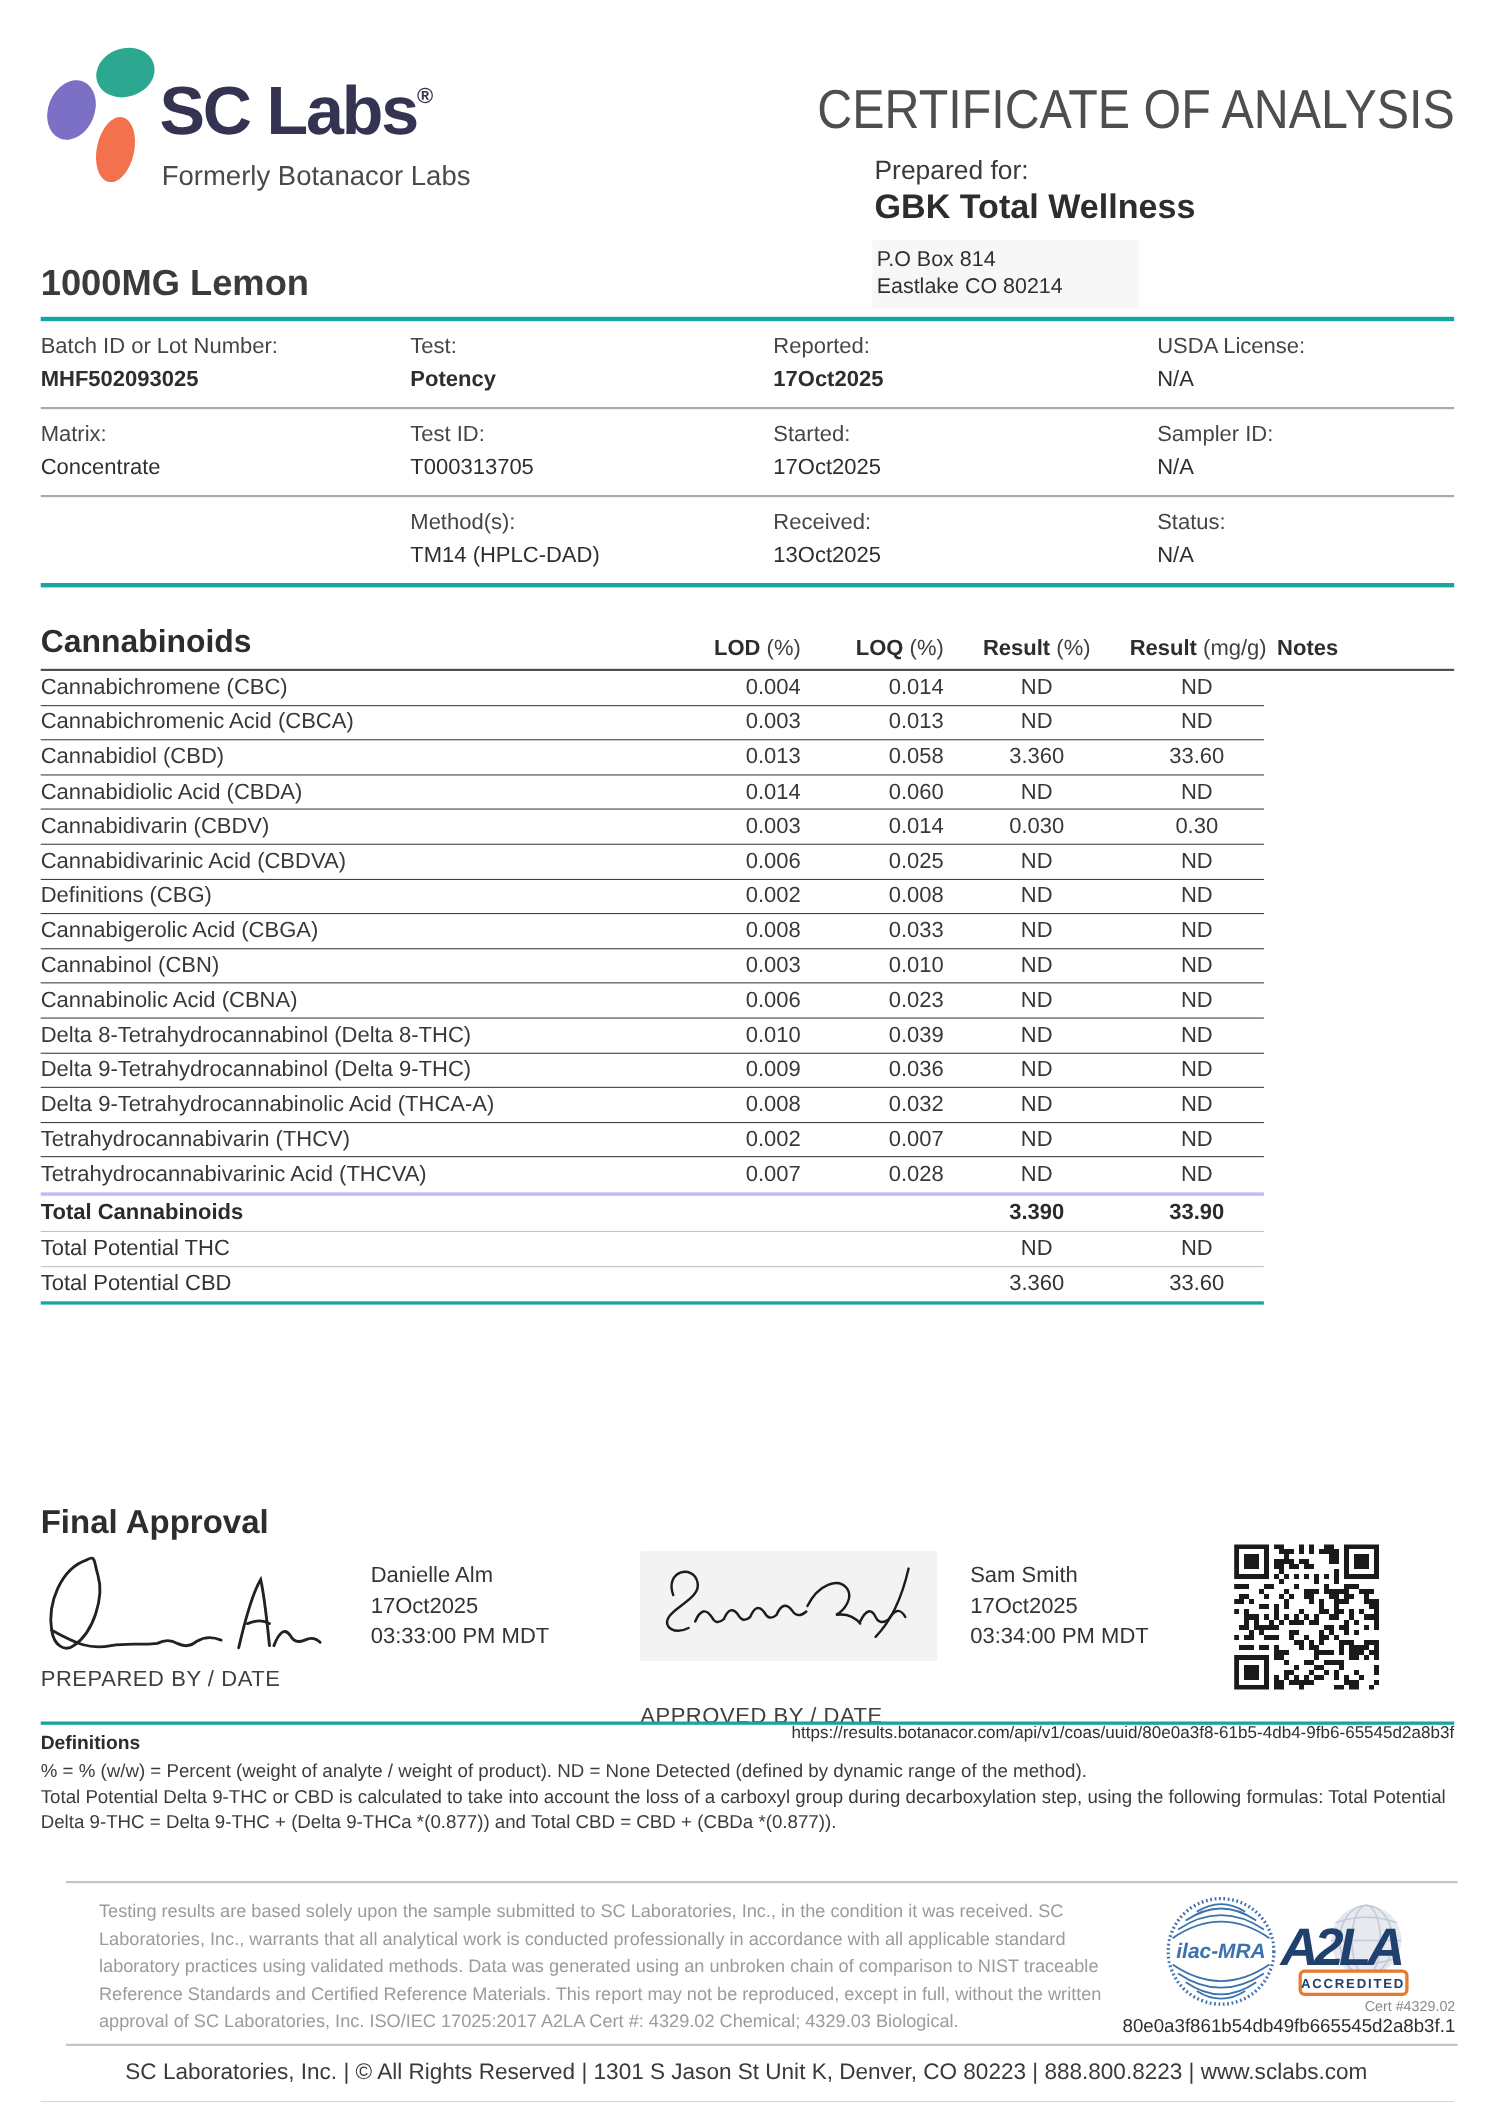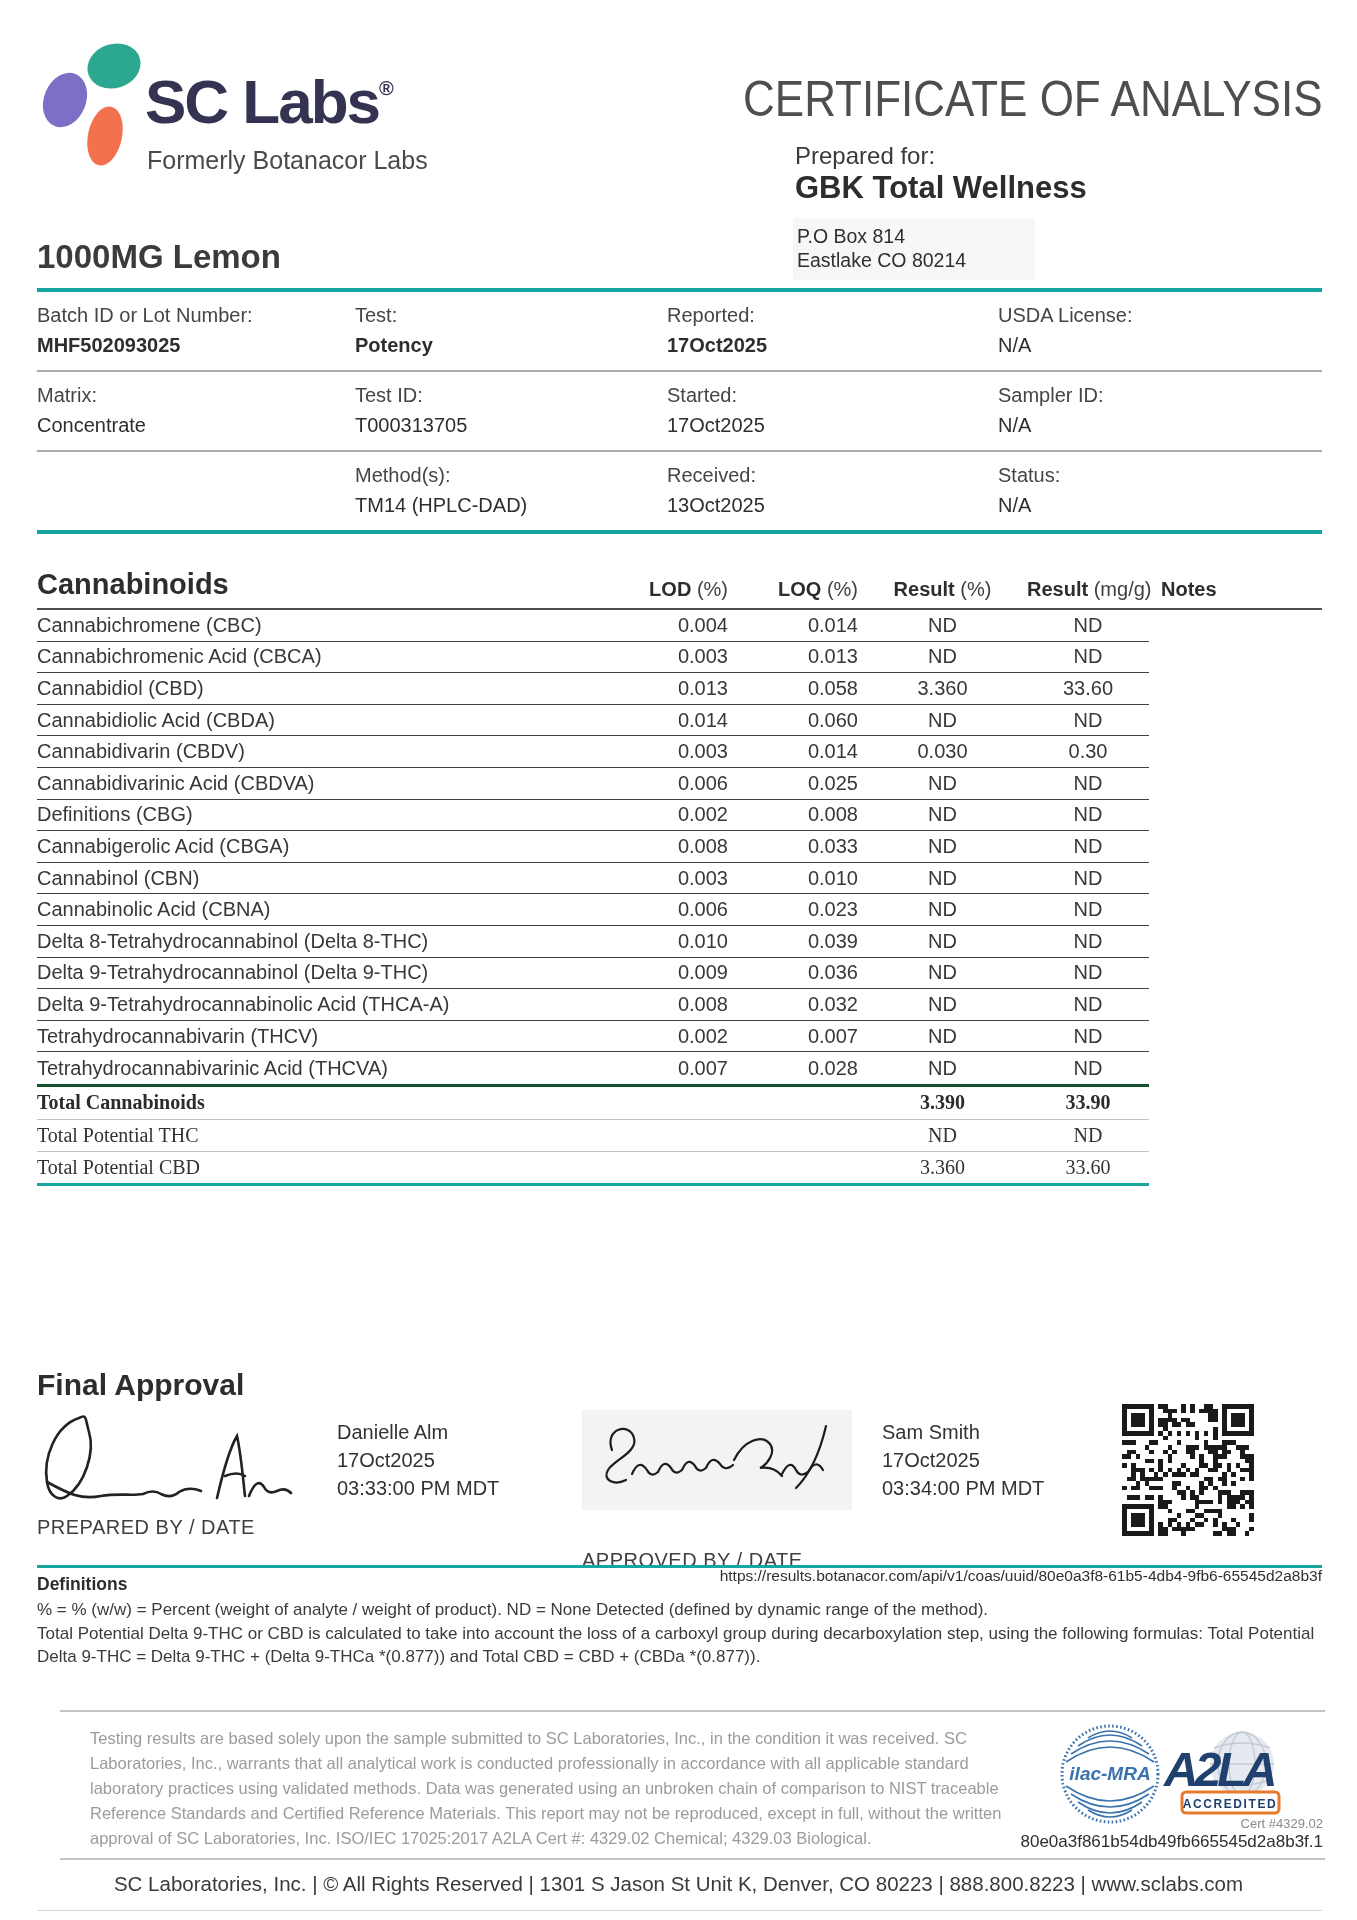--- a/index.html
+++ b/index.html
@@ -15,41 +15,41 @@
              transform:scaleX(.88);transform-origin:right center;}
   .prepared-label{left:795px;top:142px;font-size:24px;color:#3a3a3a;}
   .client-name{left:795px;top:170px;font-size:31px;font-weight:bold;color:#2d2d2d;}
   .address{left:793px;top:218px;width:242px;background:#f7f7f7;padding:6px 8px 8px 4px;
            font-size:19.5px;line-height:24px;color:#2f2f2f;box-sizing:border-box;}
 
   .product-title{left:37px;top:238px;font-size:33px;font-weight:bold;color:#3b3b3b;}
 
   
   .igrid{left:37px;top:288px;width:1285px;border-top:4px solid #17a69f;border-bottom:4px solid #17a69f;}
-  .irow{display:grid;grid-template-columns:318px 312px 331px 324px;}
+  .irow{display:grid;grid-template-columns:318px 312px 331px 324px;gap:18px;}
   .irow + .irow{border-top:2px solid #ababab;}
   .icell{padding:12px 10px 13px 0;}
   .ilabel{font-size:20px;color:#454545;}
   .ivalue{font-size:20px;color:#2e2e2e;margin-top:7px;}
   .b{font-weight:bold;}
 
   
   .cann{left:37px;top:552px;width:1285px;}
   .cgrid-head{display:grid;grid-template-columns:500px 191px 130px 169px 122px 173px;
               align-items:end;height:58px;box-sizing:border-box;border-bottom:2px solid #4f4f4f;padding-bottom:7px;}
   .cann-title{font-size:29px;font-weight:bold;color:#2d2d2d;}
   .chead{font-size:20px;color:#2d2d2d;font-weight:bold;white-space:nowrap;}
   .chead .unit{font-weight:normal;color:#3f3f3f;}
   .ra{text-align:right;}
   .ctr{text-align:center;}
   .notes-h{padding-left:12px;}
   .crow{display:grid;grid-template-columns:500px 191px 130px 169px 122px;width:1112px;height:31.6px;
         align-items:center;border-bottom:1px solid #404040;font-size:20px;color:#383838;box-sizing:border-box;}
   .crows .crow:last-child{border-bottom:none;}
-  .totals{width:1112px;border-top:3px solid #14532d;border-bottom:3px solid #17a69f;font-family:Liberation Serif, serif;}
+  .totals{width:1112px;border-top:3px solid #c4b5fd;border-bottom:3px solid #17a69f;}
   .trow{display:grid;grid-template-columns:821px 169px 122px;height:32px;align-items:center;
         font-size:20px;color:#333;box-sizing:border-box;}
   .trow + .trow{border-top:1px solid #c2c2c2;}
   .trow.bold{font-weight:bold;color:#2b2b2b;}
 
   
   .approval{left:37px;top:1368px;width:1285px;height:200px;}
   .approval h2{margin:0;font-size:30px;font-weight:bold;color:#2d2d2d;}
   .sig1{position:absolute;left:2px;top:40px;}
   .sig2box{position:absolute;left:545px;top:42px;width:270px;height:100px;background:#f3f3f3;}

